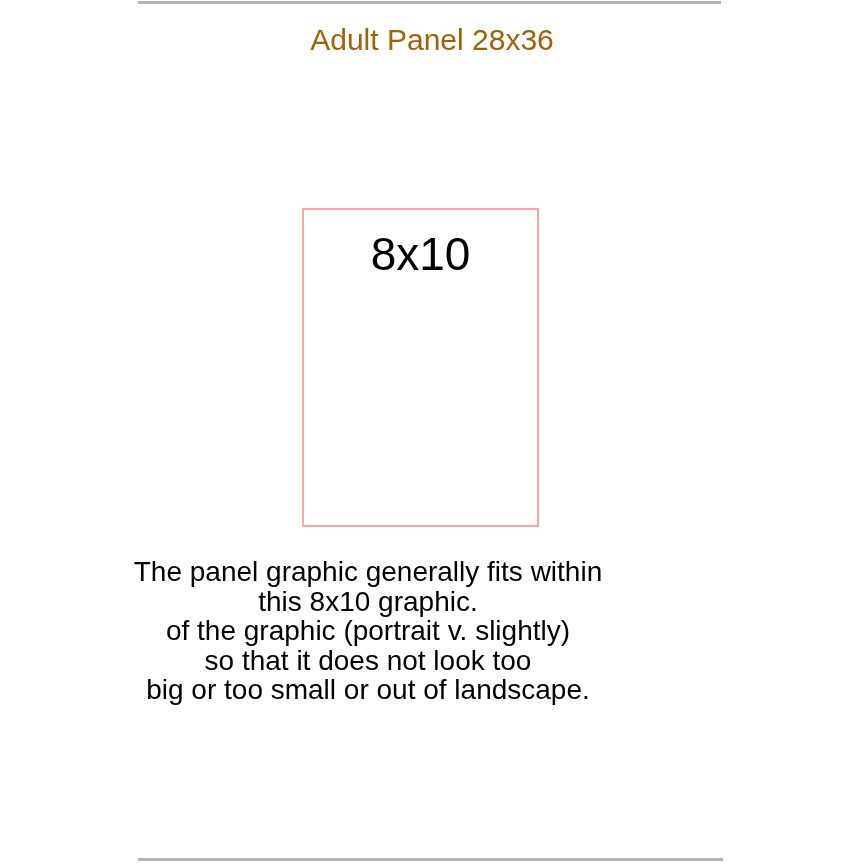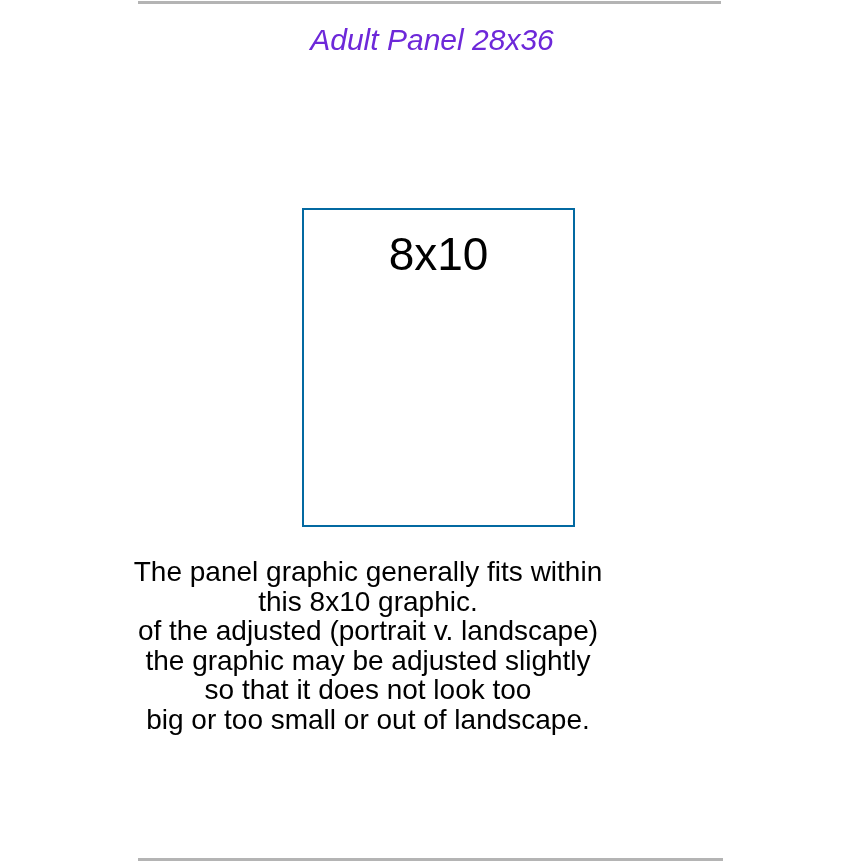--- a/index.html
+++ b/index.html
@@ -34,32 +34,31 @@
   }
   .title {
     position: absolute;
     left: 0;
     top: 23px;
     width: 864px;
     text-align: center;
     font-size: 30px;
     line-height: 34px;
     font-weight: 400;
-    color: #6d28d9;
+    color: #a16207;
     white-space: nowrap;
-    font-style: italic;
   }
   .window-box {
     position: absolute;
     left: 302px;
     top: 208px;
-    width: 273px;
+    width: 237px;
     height: 319px;
     box-sizing: border-box;
-    border: 2px solid #0369a1;
+    border: 2px solid #fca5a5;
     background: #ffffff;
   }
   .window-label {
     margin-top: 20px;
     text-align: center;
     font-size: 46px;
     line-height: 48px;
     color: #000000;
     white-space: nowrap;
   }
@@ -86,21 +85,20 @@
 
   <div class="title">Adult Panel 28x36</div>
 
   <div class="window-box">
     <div class="window-label">8x10</div>
   </div>
 
   <div class="description">
     <div class="line">The panel graphic generally fits within</div>
     <div class="line">this 8x10 graphic.</div>
-    <div class="line">of the adjusted (portrait v. landscape)</div>
-    <div class="line">the graphic may be adjusted slightly</div>
+    <div class="line">of the graphic (portrait v. slightly)</div>
     <div class="line">so that it does not look too</div>
     <div class="line">big or too small or out of landscape.</div>
   </div>
 
   <div class="edge-line bottom"></div>
 
 </div>
 
 </body></html>

